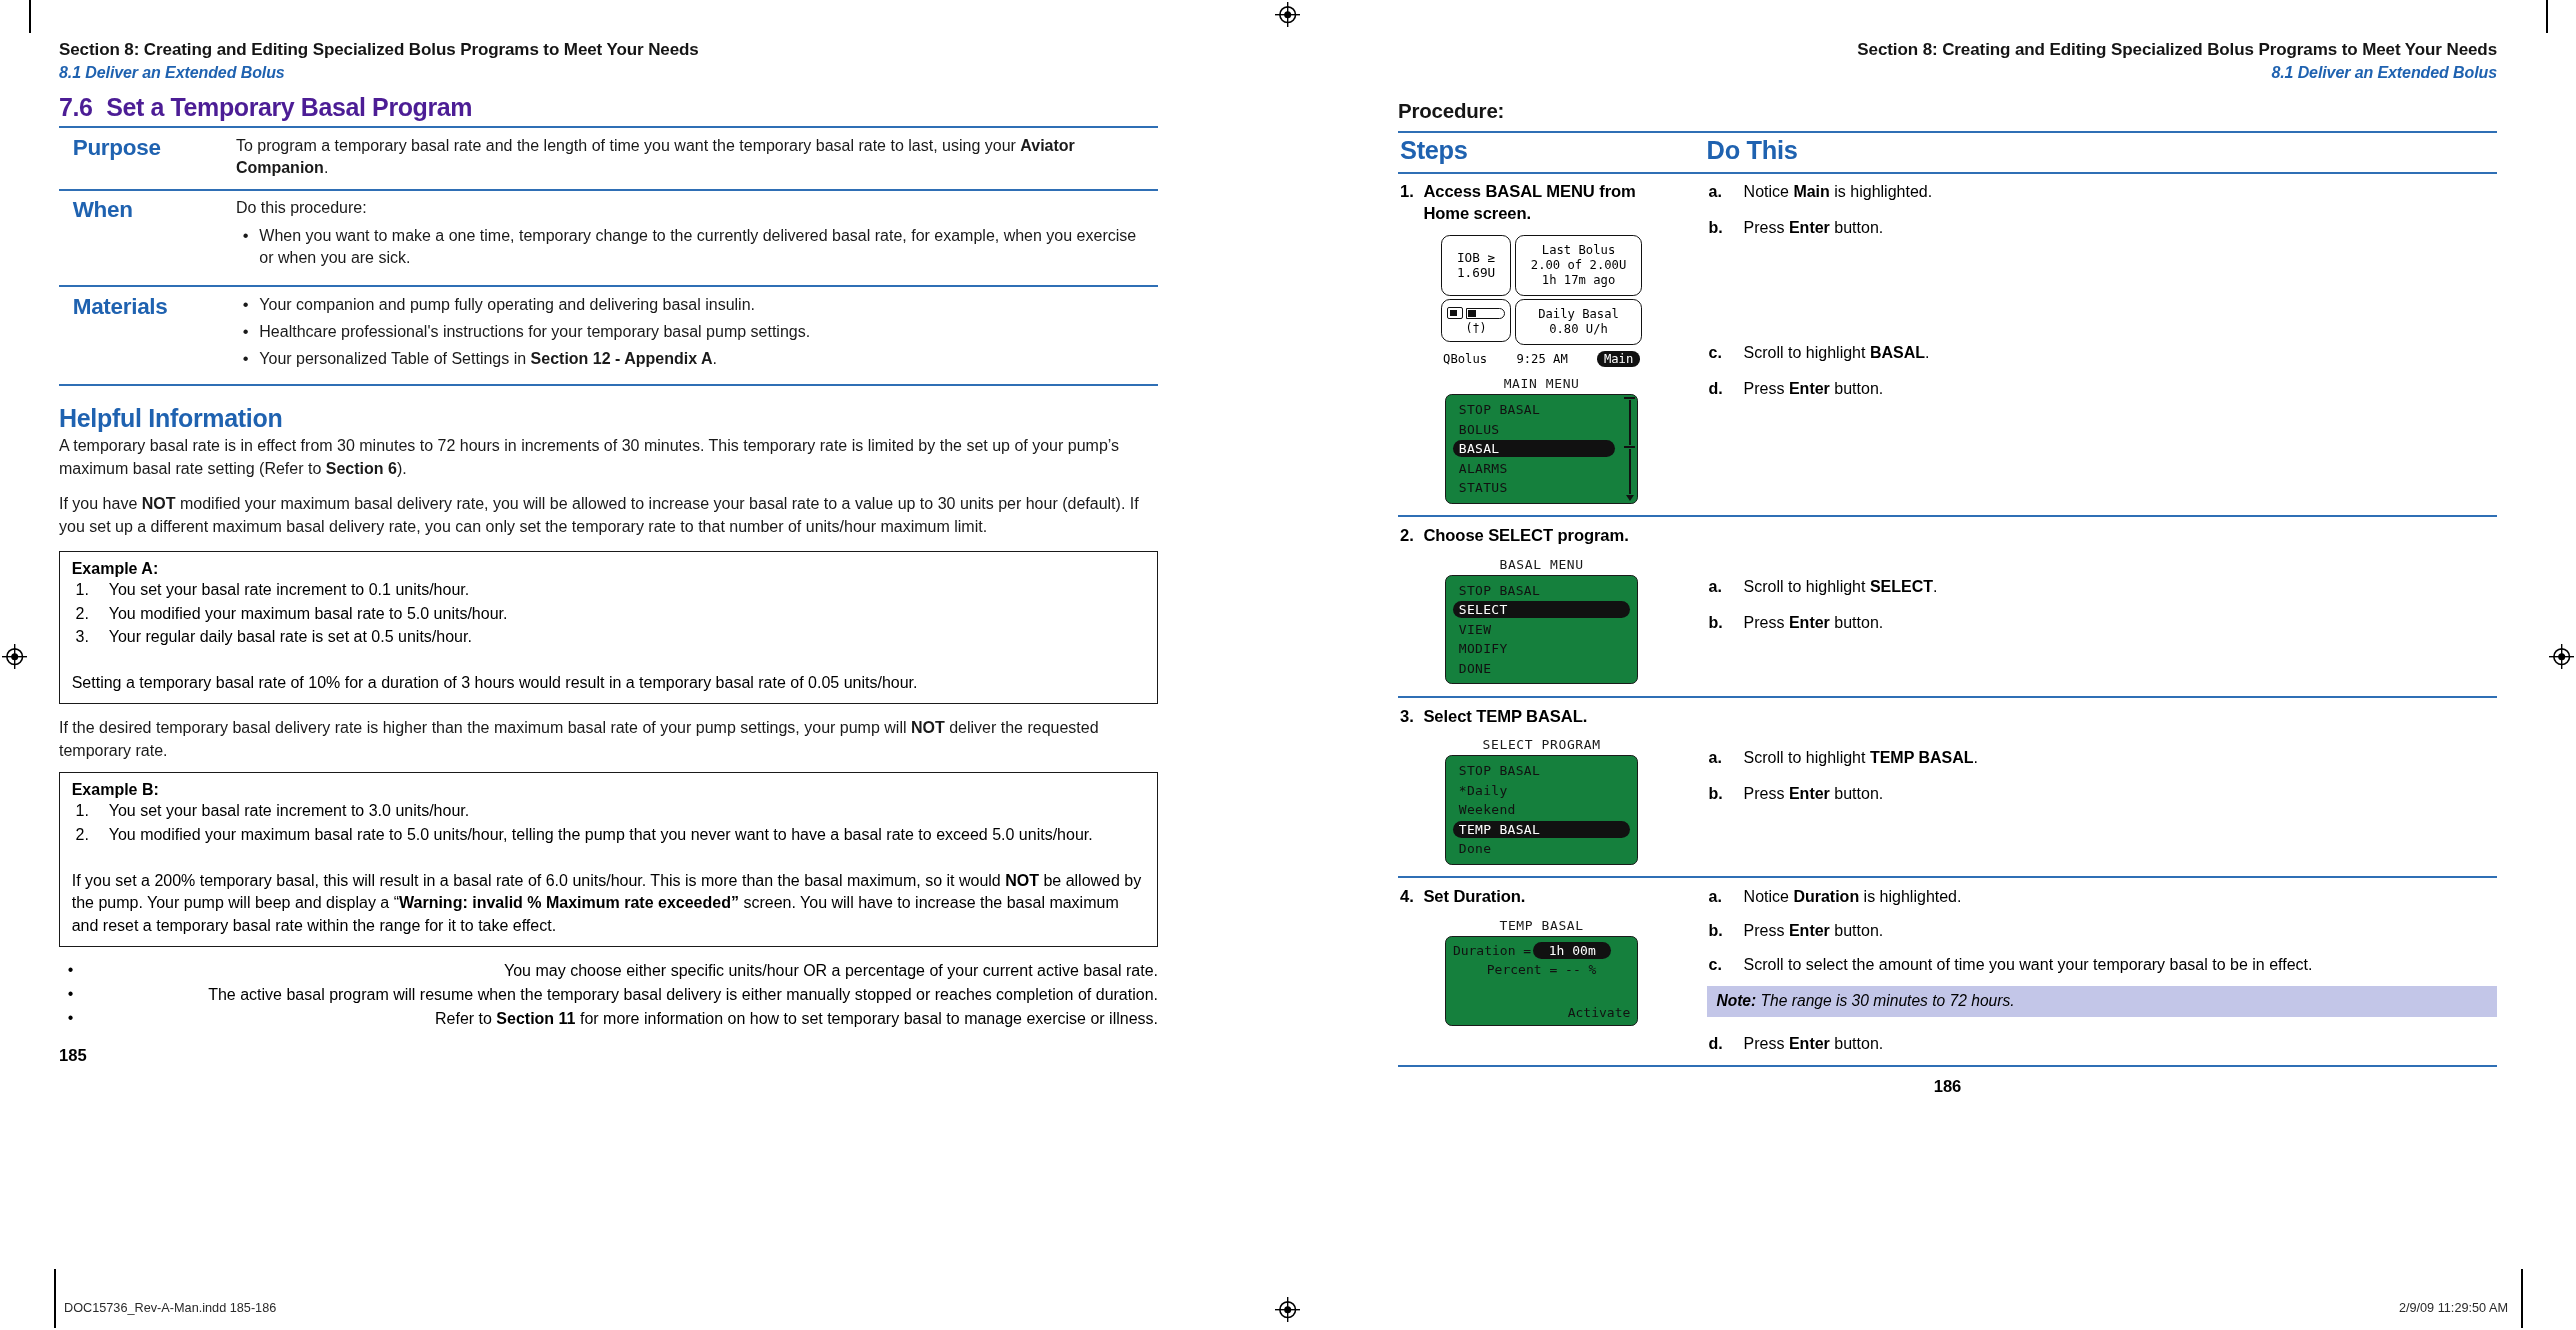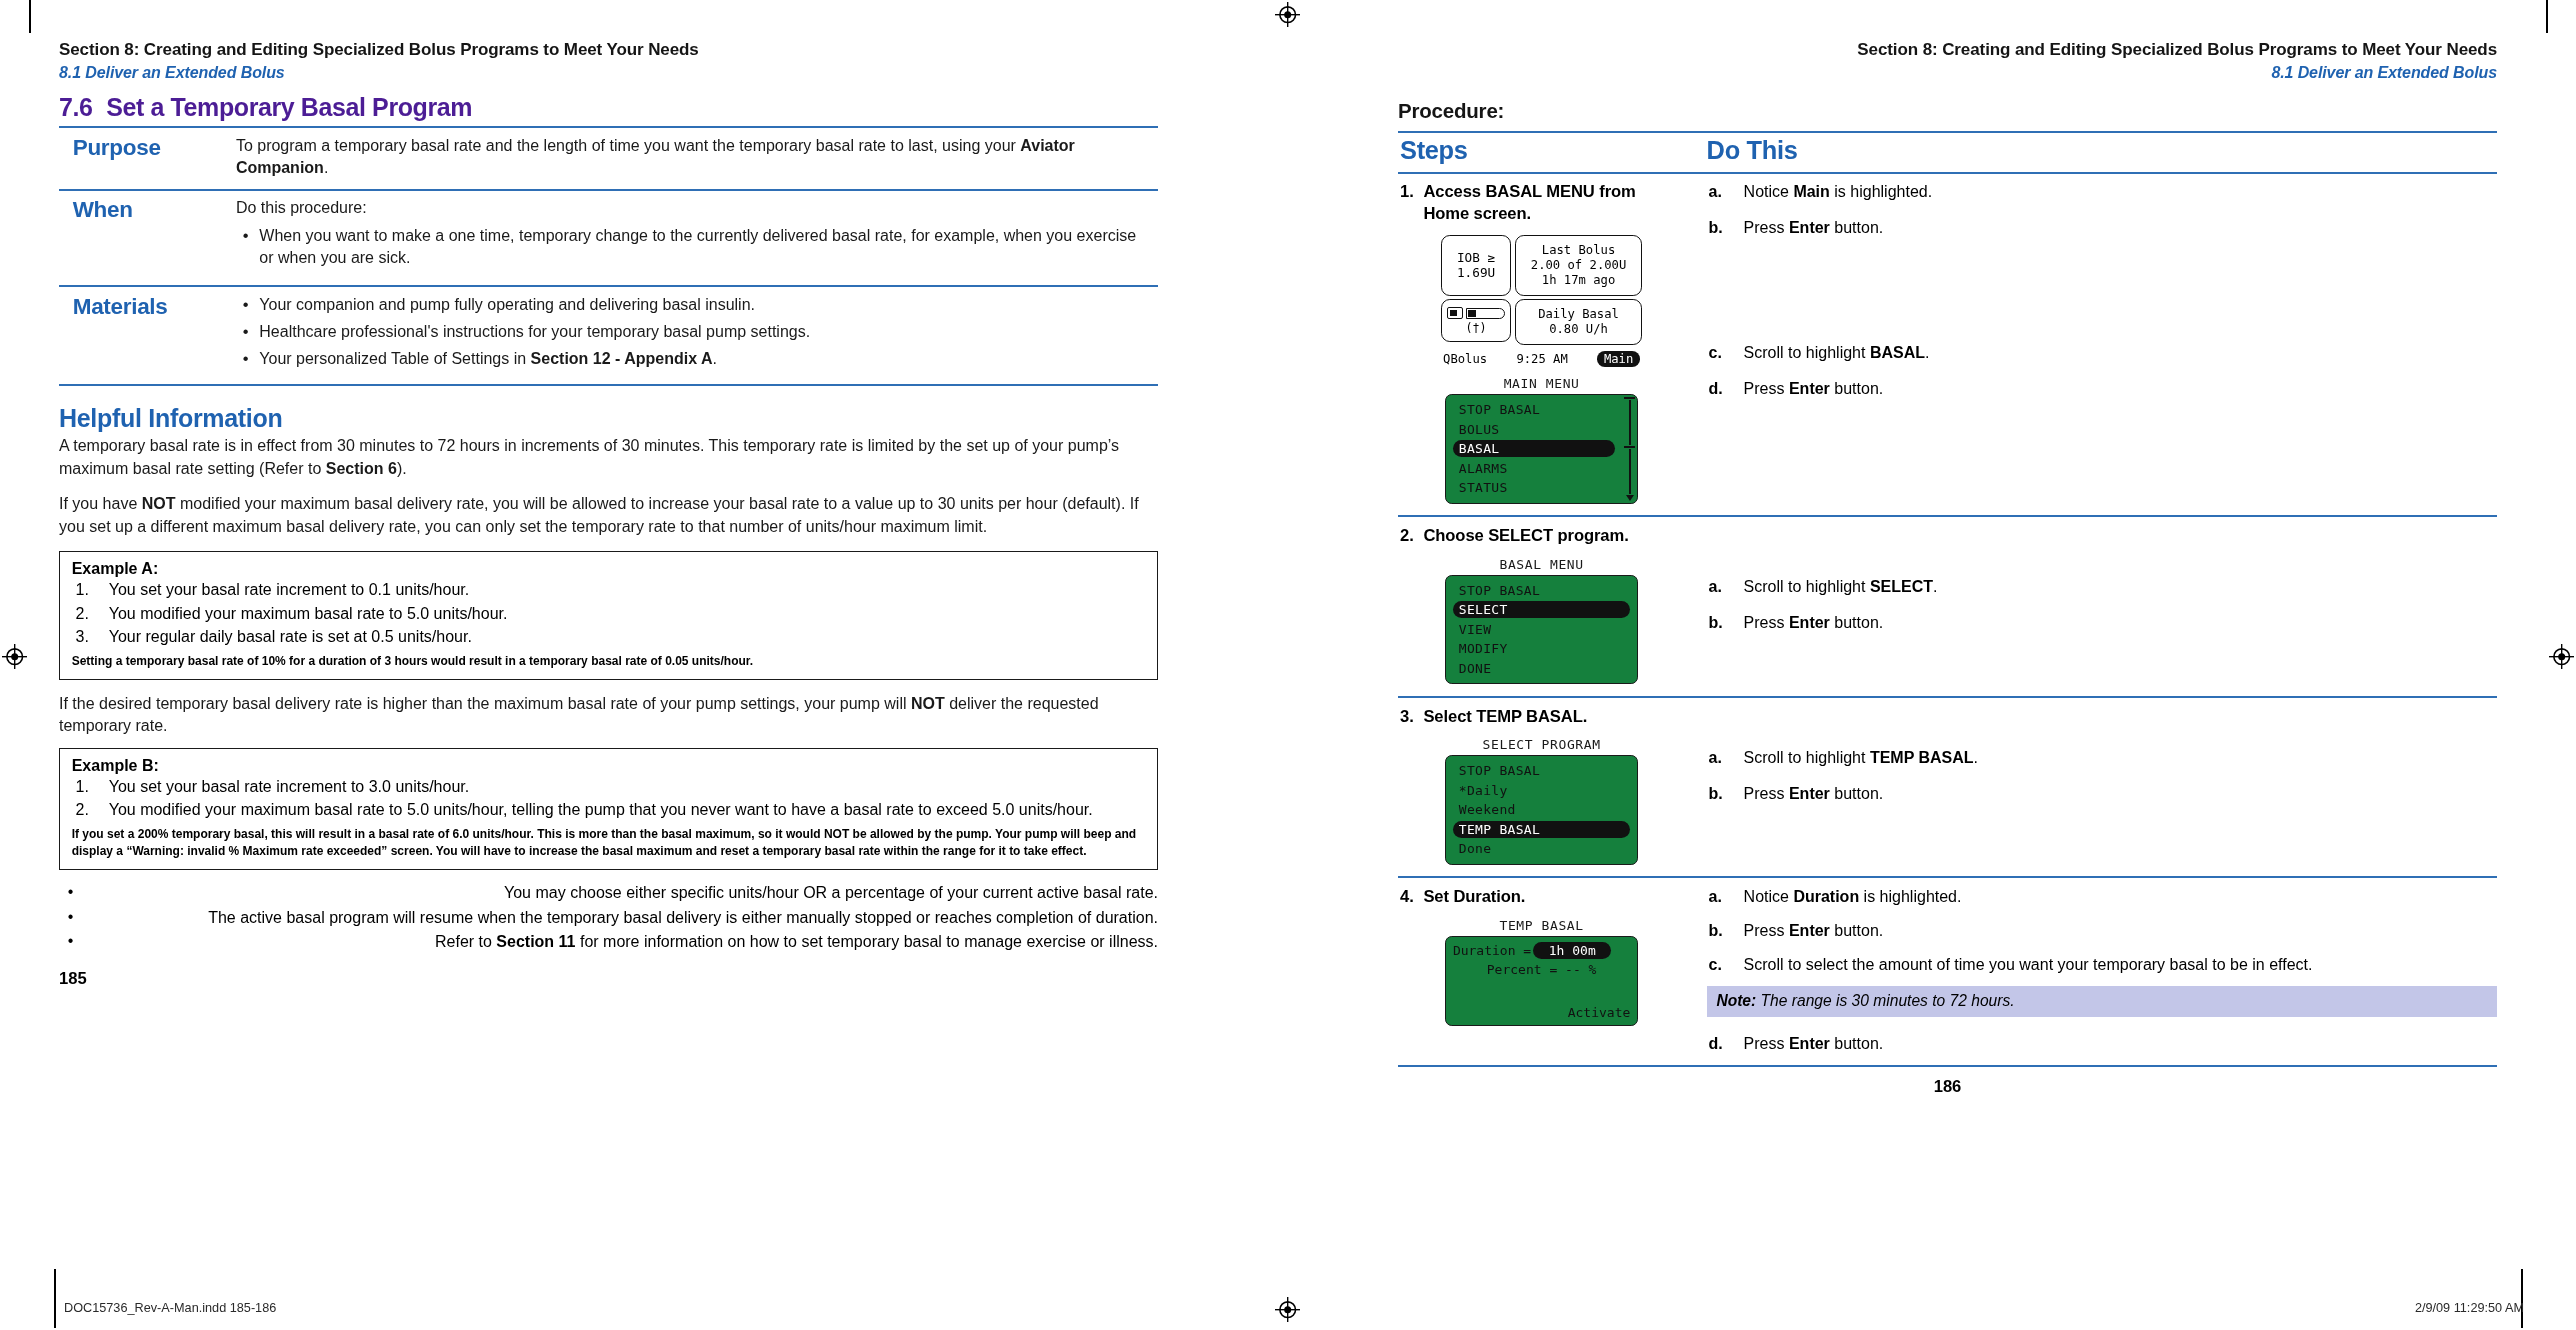--- a/index.html
+++ b/index.html
@@ -59,21 +59,21 @@
 
   
   .exbox { border: 1.6px solid #1a1a1a; padding: 7.8px 11.7px 8.8px 11.7px; margin-bottom: 12.7px; }
   .exbox .extitle { font-size: 16px; font-weight: bold; margin-bottom: 1px; }
   ol.exlist { list-style: none; counter-reset: ex; margin: 0 0 0 0; }
   ol.exlist li {
     counter-increment: ex; position: relative; padding-left: 37px;
     font-size: 16px; line-height: 1.4; margin-bottom: 1px;
   }
   ol.exlist li:before { content: counter(ex) "."; position: absolute; left: 3.9px; top: 0; }
-  .exbox p.exp { font-size: 12px; line-height: 1.4; margin-top: 5px; font-weight: bold; }
+  .exbox p.exp { font-size: 16px; line-height: 1.4; margin-top: 24px; }
 
   ul.pagebul { list-style: none; margin-top: 2px; }
   ul.pagebul li { position: relative; padding-left: 25.4px; font-size: 16px; line-height: 1.4; margin-bottom: 2px; text-align: right; }
   ul.pagebul li:before { content: "•"; position: absolute; left: 8.8px; top: -1px; }
 
   .folio { font-size: 16.6px; font-weight: bold; margin-top: 15.6px; }
   .folio-r { text-align: center; font-size: 16.6px; font-weight: bold; }
 
   
   .proc { font-size: 20.5px; font-weight: bold; color: #151515; margin-top: 15.6px; margin-bottom: 7.8px; letter-spacing: -0.2px; }
@@ -485,16 +485,16 @@
           </td>
         </tr>
 
       </tbody>
     </table>
 
     <div class="folio-r" style="margin-top:9.8px">186</div>
   </div>
 
   <div class="imprint" style="left:64px; top:1301px;">DOC15736_Rev-A-Man.indd   185-186</div>
-  <div class="imprint" style="right:52px; top:1301px;">2/9/09   11:29:50 AM</div>
+  <div class="imprint" style="right:68px; top:1301px;">2/9/09   11:29:50 AM</div>
 
 </div>
 
 
 </body></html>

